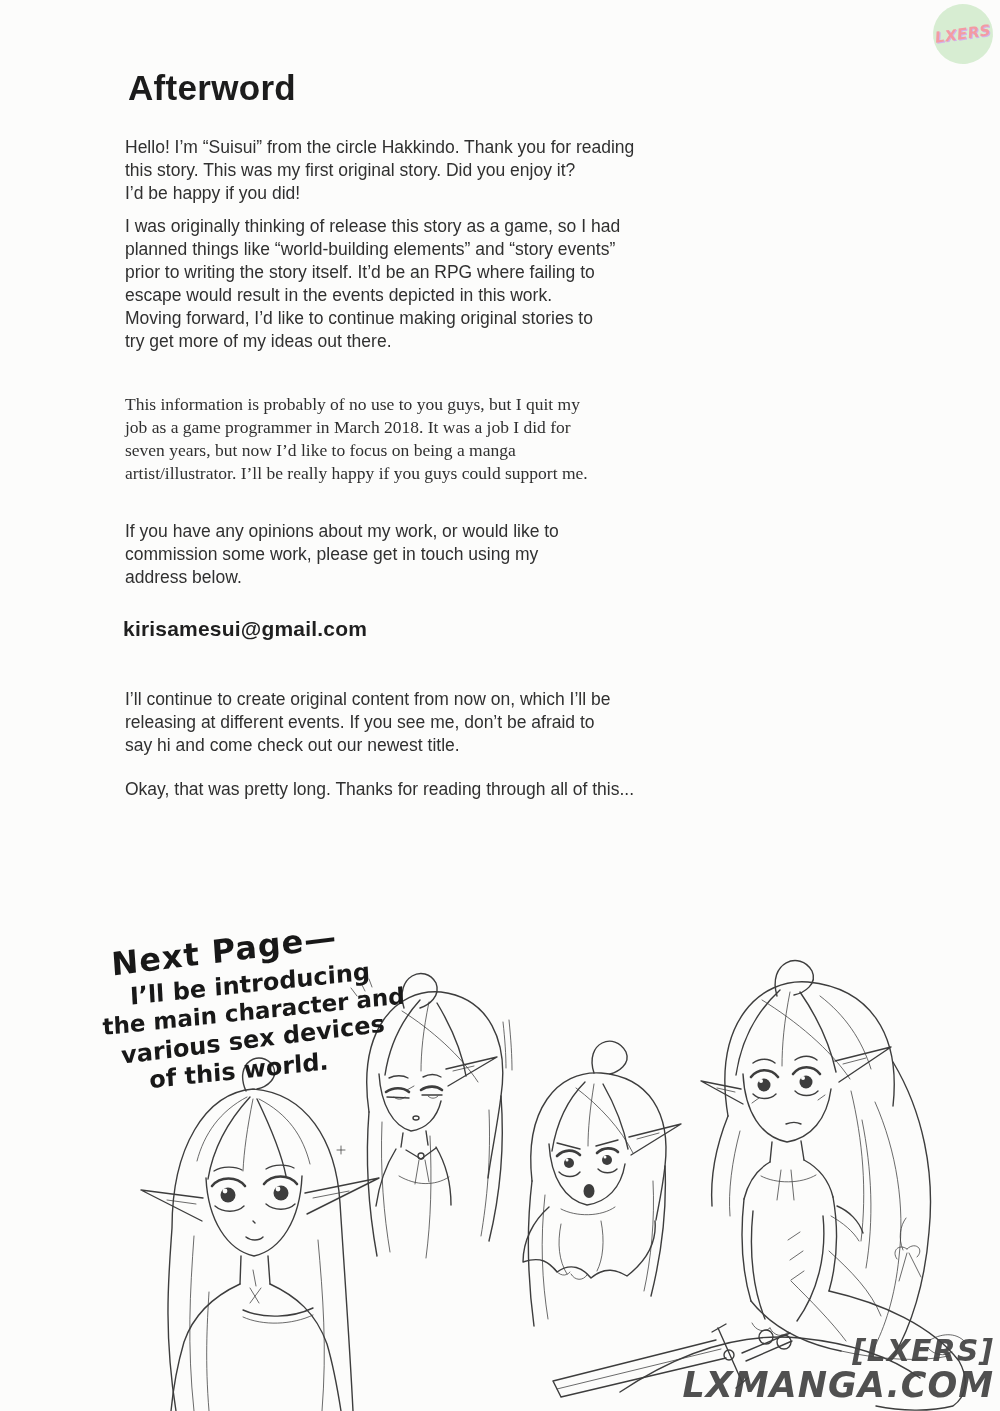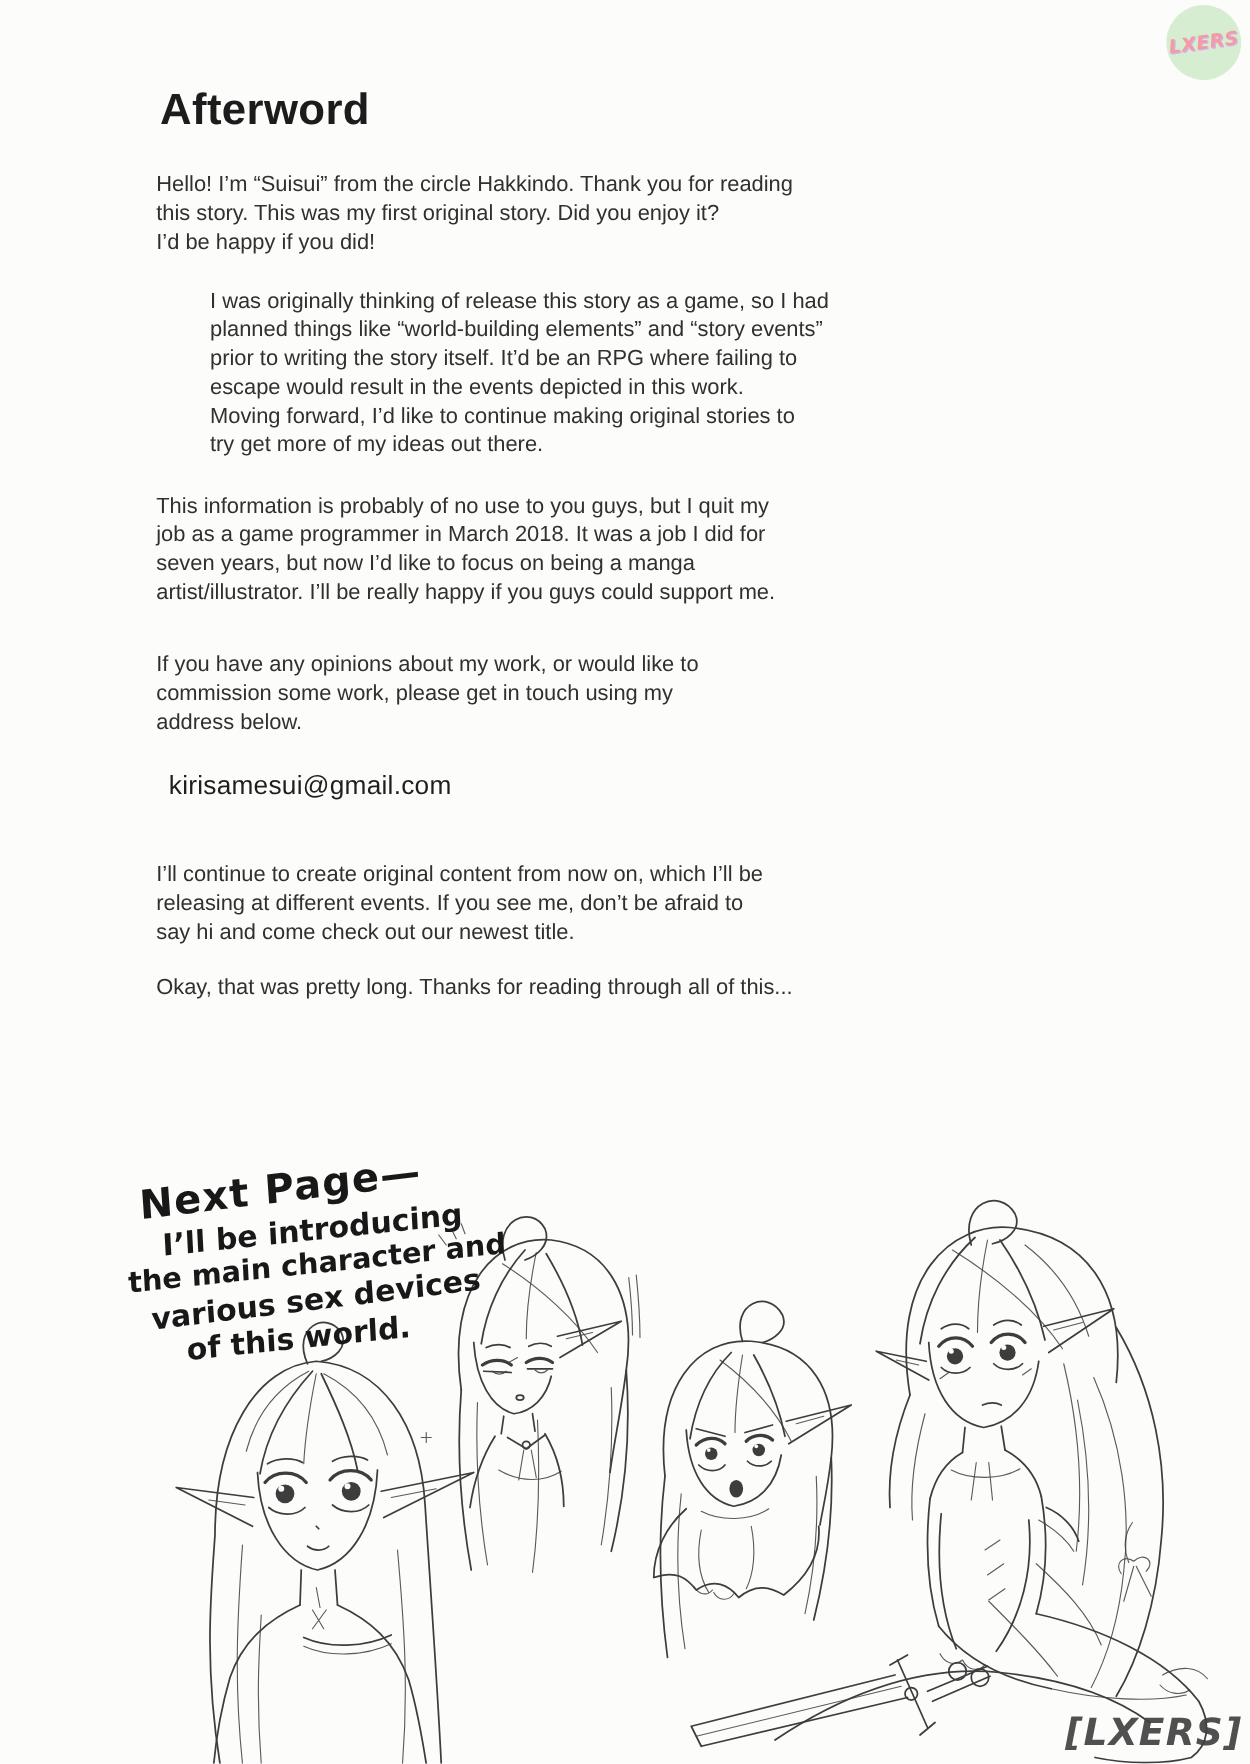--- a/index.html
+++ b/index.html
@@ -11,28 +11,28 @@
   }
   .title {
     position:absolute; left:128px; top:68px;
     font-size:35px; font-weight:700; color:#1c1c1c; letter-spacing:0.3px;
   }
   .para {
     position:absolute; left:125px; width:640px;
     white-space:pre-line; font-size:17.5px; line-height:23px; color:#303030;
   }
   #p0 { top:136px; }
-  #p1 { top:229px;margin-left:43px; }
-  #p2 { top:393px; }
+  #p1 { top:215px; }
+  #p2 { top:393px;font-family:Liberation Serif, serif; }
   #p3 { top:520px; }
   #p4 { top:688px; }
   #p5 { top:778px; }
   .email {
-    position:absolute; left:135px; top:617px;
-    font-size:21px; font-weight:400; color:#1f1f1f; letter-spacing:0.2px;
+    position:absolute; left:123px; top:617px;
+    font-size:21px; font-weight:700; color:#1f1f1f; letter-spacing:0.2px;
   }
   .note {
     position:absolute; left:96px; top:930px; width:280px;
     transform:rotate(-4deg) skewX(-3deg);
     font-family:"DejaVu Sans", sans-serif; font-weight:700; color:#181818;
   }
   .note div { white-space:nowrap; }
   .nl0 { font-size:32px; margin-left:16px; transform:rotate(-3deg); letter-spacing:1px; }
   .nl1 { font-size:24px; margin-left:34px; margin-top:3px; transform:rotate(-2deg); }
   .nl2 { font-size:23px; margin-left:6px;  margin-top:1px; transform:rotate(-2deg); }
@@ -266,15 +266,16 @@
     <div class="nl2">the main character and</div>
     <div class="nl3">various sex devices</div>
     <div class="nl4">of this world.</div>
   </div>
 
   <div class="badge">
     <span>LXERS</span>
   </div>
   <div class="corner">
     <div class="l1">[LXERS]</div>
+    <div class="l2">LXMANGA.COM</div>
   </div>
 
 </div>
 
 </body></html>

